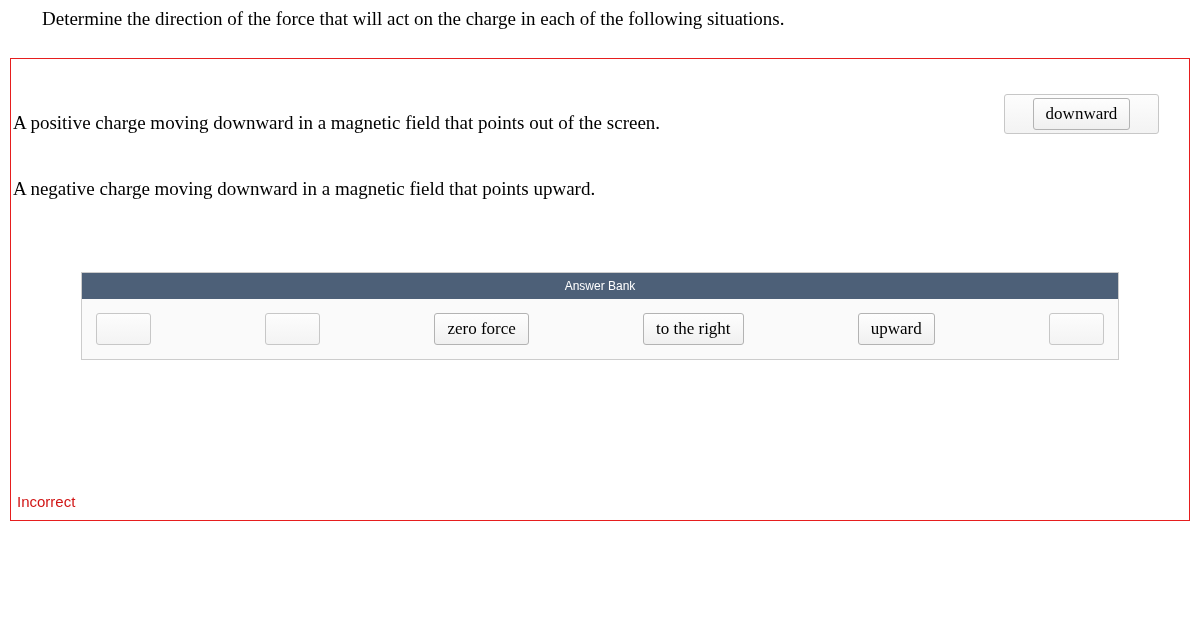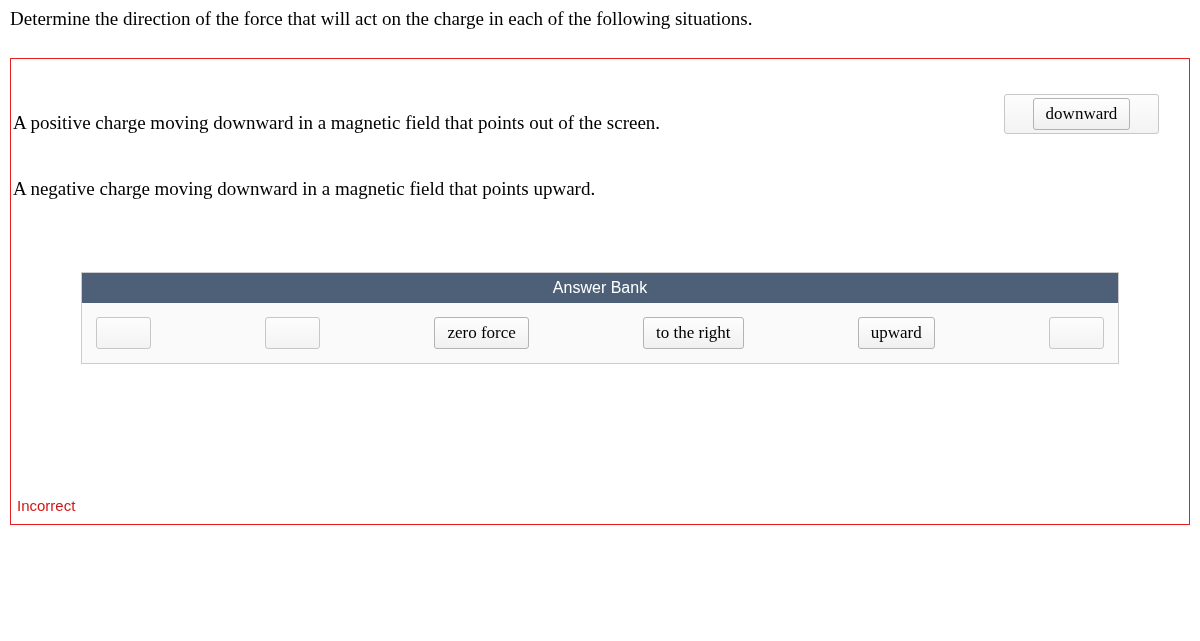--- a/index.html
+++ b/index.html
@@ -9,20 +9,21 @@
     }
     body {
       font-family: Georgia, 'Times New Roman', serif;
       font-size: 19px;
       color: #000;
       background: #fff;
       padding: 8px 10px;
     }
     .question-text {
       margin-bottom: 28px;
+      margin-left: 32px;
     }
     .main-box {
       border: 1px solid #e61e1e;
       padding: 0;
       position: relative;
     }
     .rows-container {
       padding: 35px 0 30px 0;
     }
     .row {
@@ -65,21 +66,21 @@
     .answer-bank-wrap {
       margin: 20px 70px 0 70px;
       border: 1px solid #ccc;
     }
     .answer-bank-header {
       background: #4d6078;
       color: #fff;
       text-align: center;
       padding: 6px 12px;
       font-family: Arial, Helvetica, sans-serif;
-      font-size: 16px;
+      font-size: 12px;
     }
     .answer-bank-body {
       background: #fafafa;
       padding: 14px 14px;
       display: flex;
       justify-content: space-between;
       align-items: center;
       gap: 20px;
     }
     .bank-slot {

